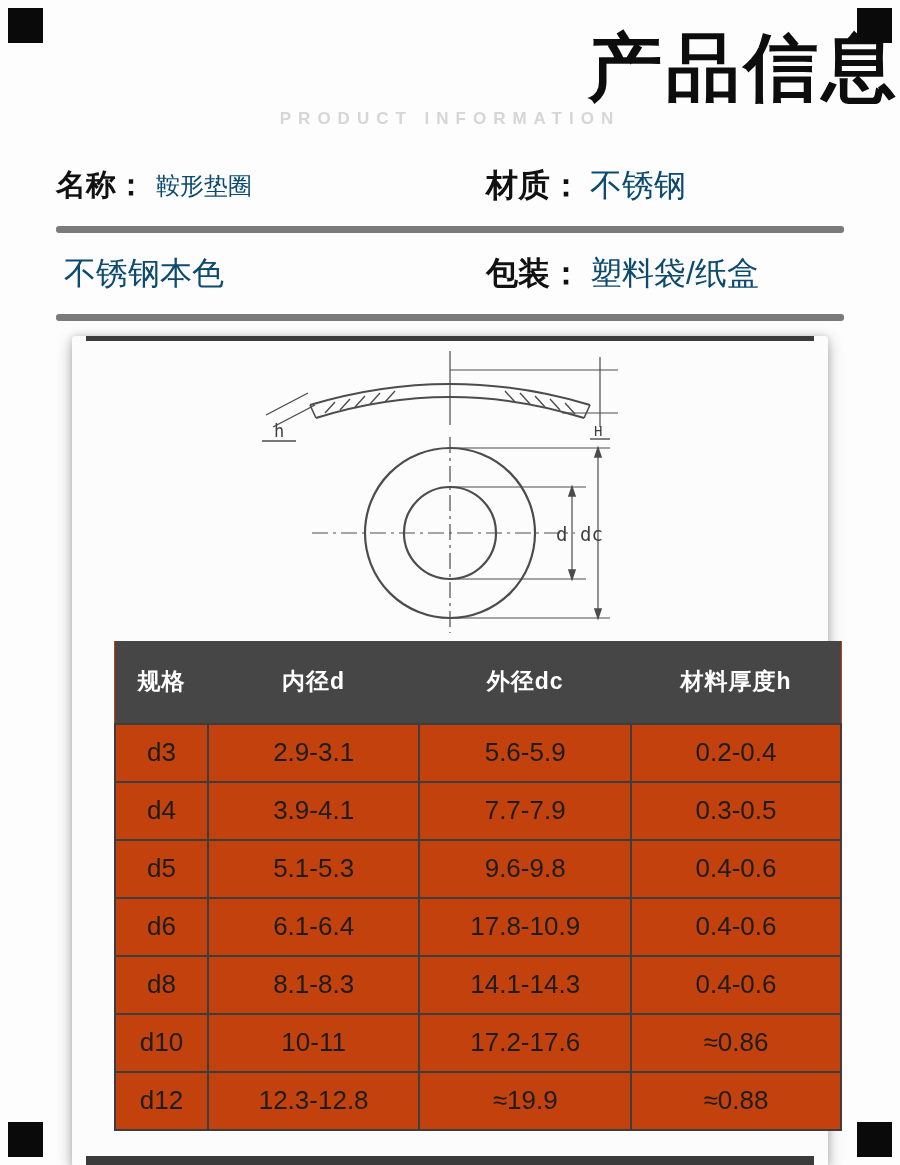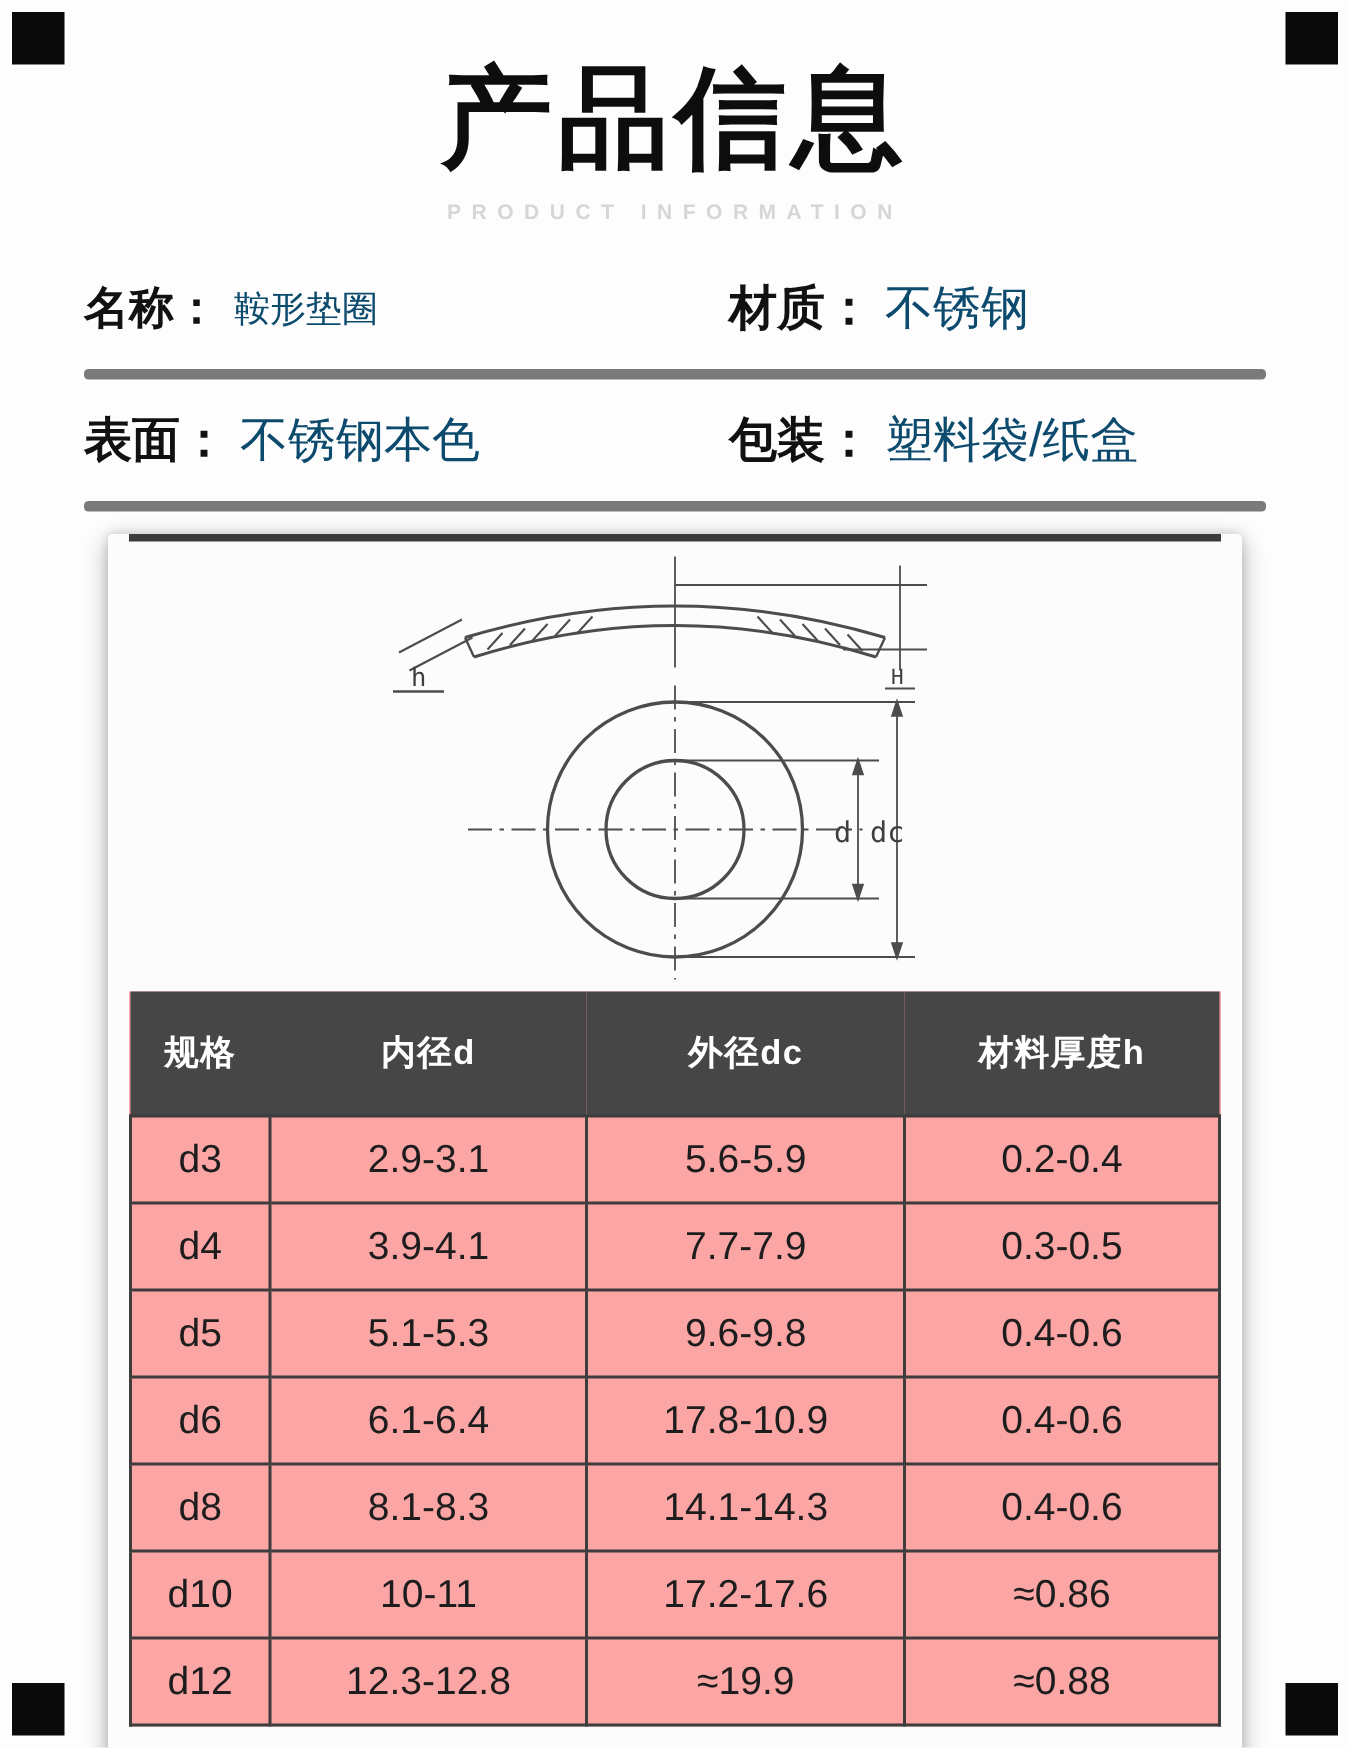--- a/index.html
+++ b/index.html
@@ -12,25 +12,25 @@
   
   .corner{position:absolute;width:35px;height:35px;background:#0a0a0a;}
   .corner.tl{top:8px;left:8px;}
   .corner.tr{top:8px;right:8px;}
   .corner.bl{bottom:8px;left:8px;}
   .corner.br{bottom:8px;right:8px;}
 
   
   .hdr{text-align:center;}
   .hdr h1{
-    margin:40px 0 0 0;font-size:74px;line-height:1.05;font-weight:bold;
-    letter-spacing:4px;color:#0d0d0d;
+    margin:29px 0 0 0;font-size:74px;line-height:1.05;font-weight:bold;
+    letter-spacing:4px;color:#0d0d0d;text-align:right;
   }
   .hdr .sub{
-    margin-top:15px;font-size:14px;font-weight:bold;letter-spacing:7px;
+    margin-top:2px;font-size:17px;font-weight:bold;letter-spacing:7px;
     color:#d6d6d6;
   }
 
   
   .attrs{width:788px;margin:32px auto 0;}
   .attr-row{display:flex;align-items:center;height:50px;margin-top:16px;}
   .attr-pair{display:flex;align-items:center;}
   .attr-pair.left{flex:0 0 430px;}
   .attr-label{font-size:32px;font-weight:600;color:#111;white-space:nowrap;}
   .attr-value{font-size:32px;font-weight:400;color:#0c4a6e;margin-left:8px;white-space:nowrap;}
@@ -44,21 +44,21 @@
     padding:0 14px;border-radius:3px;
     box-shadow:0 5px 16px rgba(0,0,0,.30), 0 0 7px rgba(0,0,0,.14);
   }
   .frame{
     border-top:5px solid var(--frame-border,#3b3b3b);
     border-bottom:10px solid var(--frame-border,#3b3b3b);
     padding-bottom:25px;
   }
   .drawing{height:300px;display:flex;align-items:center;justify-content:center;}
 
-  table.spec{width:100%;border-collapse:collapse;background:#fca5a5;}
+  table.spec{width:100%;border-collapse:collapse;background:#c2410c;margin-left:28px;}
   table.spec th{
     background:var(--header-bg,#464646);color:#fff;font-size:23px;font-weight:bold;
     height:80px;border:none;letter-spacing:1px;
   }
   table.spec td{
     height:54px;text-align:center;vertical-align:middle;
     font-size:26px;color:#1d1d1d;
     border:2px solid var(--table-border,#3d3d3d);
   }
   svg text{font-family:"DejaVu Sans Mono","Liberation Mono",monospace;fill:#3f3f3f;}
@@ -83,21 +83,20 @@
       <span class="attr-value sm">鞍形垫圈</span>
     </div>
     <div class="attr-pair">
       <span class="attr-label">材质：</span>
       <span class="attr-value">不锈钢</span>
     </div>
   </div>
   <div class="divider" style="background: rgb(122, 122, 122);"></div>
   <div class="attr-row">
     <div class="attr-pair left">
-      <span class="attr-label">表面：</span>
       <span class="attr-value">不锈钢本色</span>
     </div>
     <div class="attr-pair">
       <span class="attr-label">包装：</span>
       <span class="attr-value">塑料袋/纸盒</span>
     </div>
   </div>
   <div class="divider" style="background: rgb(122, 122, 122);"></div>
 </div>
 

